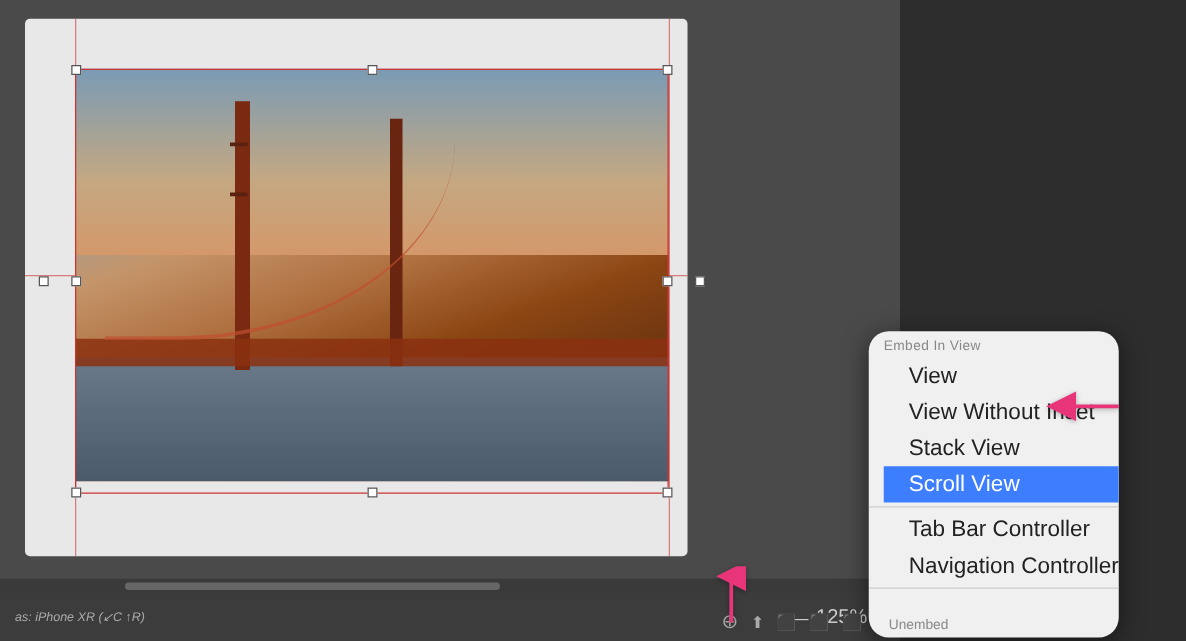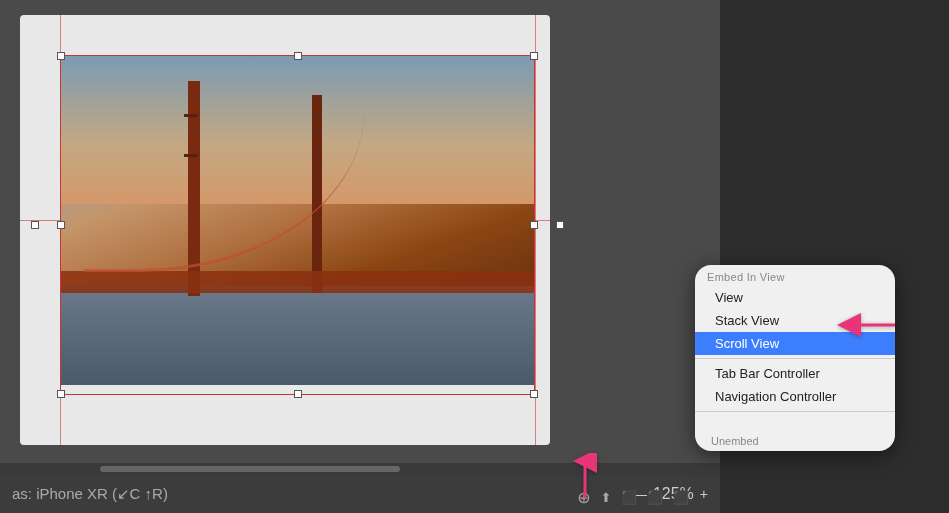--- a/index.html
+++ b/index.html
@@ -140,21 +140,22 @@
       height: 38px;
       background: #3c3c3c;
       display: flex;
       align-items: center;
       padding: 0 12px;
       gap: 20px;
     }
 
     .status-text {
       color: #aaa;
-      font-size: 15px;
+      font-size: 10px;
+      font-style: italic;
     }
 
     .zoom-controls {
       display: flex;
       align-items: center;
       gap: 6px;
       margin-left: auto;
     }
 
     .zoom-btn {
@@ -213,24 +214,25 @@
     .menu-section-header {
       padding: 6px 12px 3px;
       font-size: 11px;
       color: #888;
       font-weight: 500;
       letter-spacing: 0.3px;
     }
 
     .menu-item {
       padding: 4px 12px 4px 20px;
-      font-size: 13px;
+      font-size: 18px;
       color: #222;
       cursor: pointer;
       white-space: nowrap;
+      margin-left: 12px;
     }
 
     .menu-item.highlighted {
       background: #3d7eff;
       color: white;
     }
 
     .menu-divider {
       height: 1px;
       background: #ccc;
@@ -336,20 +338,21 @@
     <span class="toolbar-icon" style="font-size:13px;">⬛</span>
     <span class="toolbar-icon" style="font-size:13px;">⬛</span>
   </div>
 </div>
 
 <div class="right-sidebar"></div>
 
 <div class="context-menu">
   <div class="menu-section-header">Embed In View</div>
   <div class="menu-item">View</div>
+  <div class="menu-item">View Without Inset</div>
   <div class="menu-item">Stack View</div>
   <div class="menu-item highlighted">Scroll View</div>
   <div class="menu-divider"></div>
   <div class="menu-item">Tab Bar Controller</div>
   <div class="menu-item">Navigation Controller</div>
   <div class="menu-divider"></div>
   <div class="menu-section-unembed">Unembed</div>
 </div>
 
 <svg class="arrow-svg arrow-right" style="position:absolute; top:310px; left:835px; z-index:200;" width="70" height="30">

